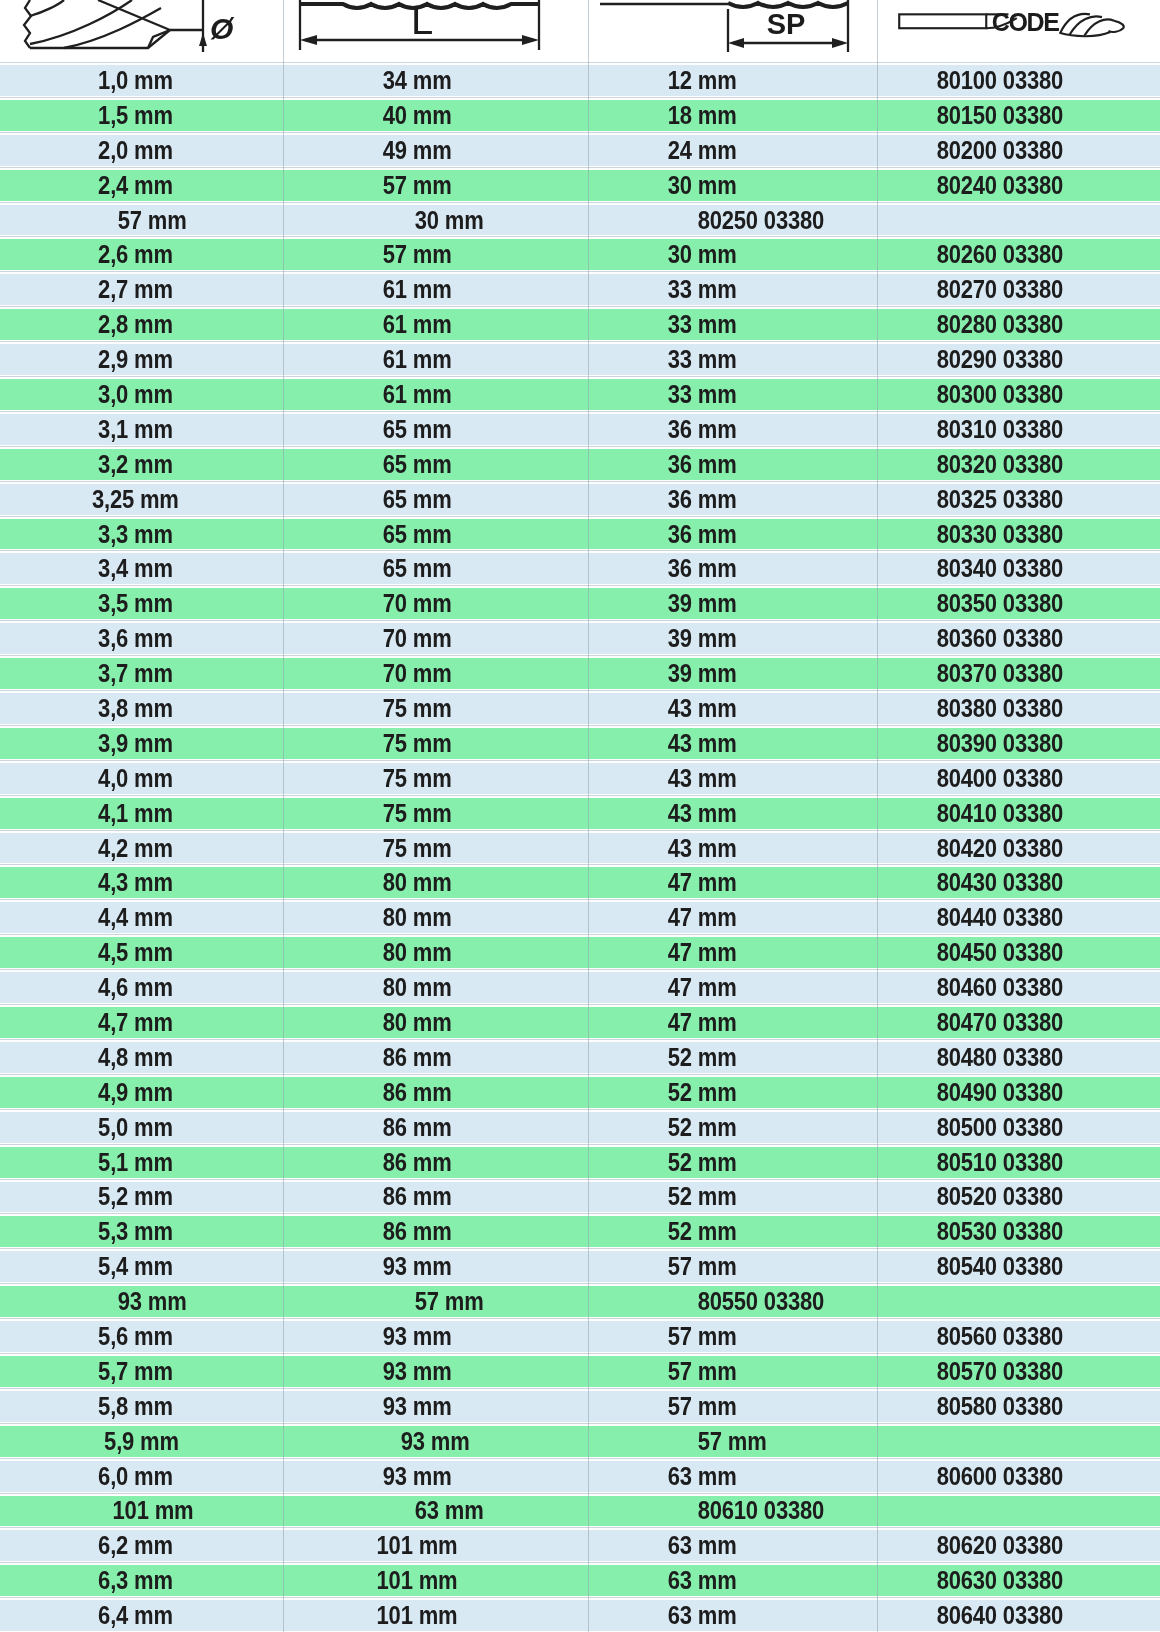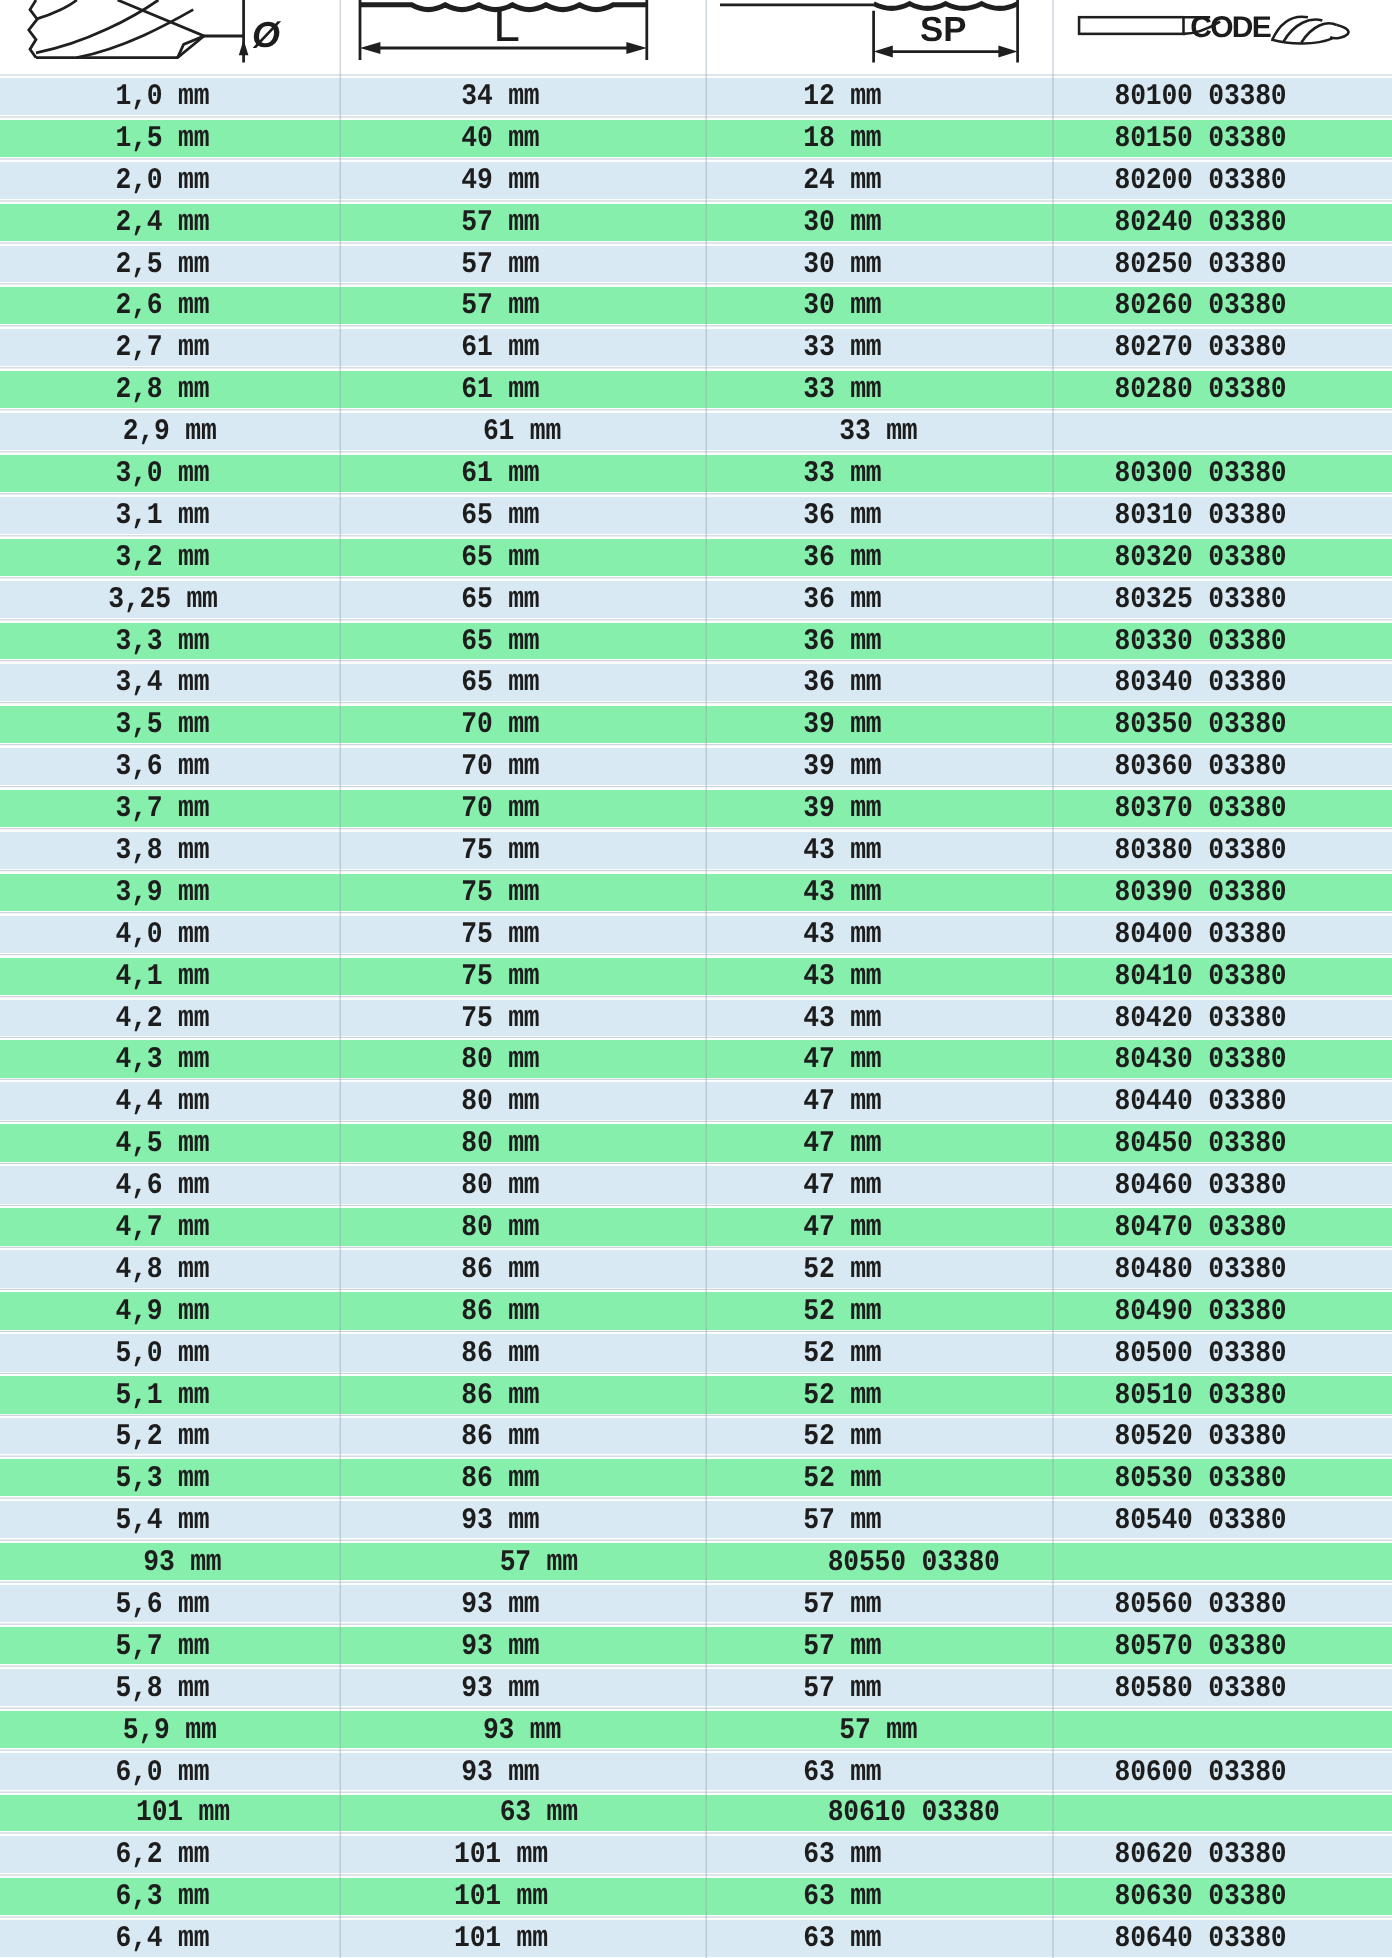--- a/index.html
+++ b/index.html
@@ -14,21 +14,21 @@
   .thead{
     position:absolute;top:0;left:0;right:0;height:62px;
     background:#fff;display:flex;
   }
   .hcell{position:relative;height:62px;}
   .hc1{width:283px}.hc2{width:305px}.hc3{width:289px}.hc4{width:262px}
   .hcell svg{display:block;width:100%;height:62px;}
   
   .tbody{
     position:absolute;top:62px;left:0;right:0;bottom:0;
-    display:flex;flex-direction:column;font-family:Liberation Mono, monospace;
+    display:flex;flex-direction:column;
   }
   .row{
     flex:1;display:flex;box-sizing:border-box;
     border-top:1px solid #ccd5db;
     padding:2px 0 1px 0;
     background-clip:content-box;
     background-color:#86efac;
   }
   .row.alt{background-color:var(--row-alt,#d8e9f4);}
   .cell{
@@ -160,23 +160,20 @@
           <span>57 mm</span>
         </div>
         <div class="cell cw3">
           <span>30 mm</span>
         </div>
         <div class="cell cw4">
           <span>80240 03380</span>
         </div>
       </div>
       <div class="row alt">
-        <div class="cell cw1">
-          <span>2,5 mm</span>
-        </div>
         <div class="cell cw2">
           <span>57 mm</span>
         </div>
         <div class="cell cw3">
           <span>30 mm</span>
         </div>
         <div class="cell cw4">
           <span>80250 03380</span>
         </div>
       </div>
@@ -224,20 +221,23 @@
       </div>
       <div class="row alt">
         <div class="cell cw1">
           <span>2,9 mm</span>
         </div>
         <div class="cell cw2">
           <span>61 mm</span>
         </div>
         <div class="cell cw3">
           <span>33 mm</span>
+        </div>
+        <div class="cell cw4">
+          <span>80290 03380</span>
         </div>
       </div>
       <div class="row">
         <div class="cell cw1">
           <span>3,0 mm</span>
         </div>
         <div class="cell cw2">
           <span>61 mm</span>
         </div>
         <div class="cell cw3">

